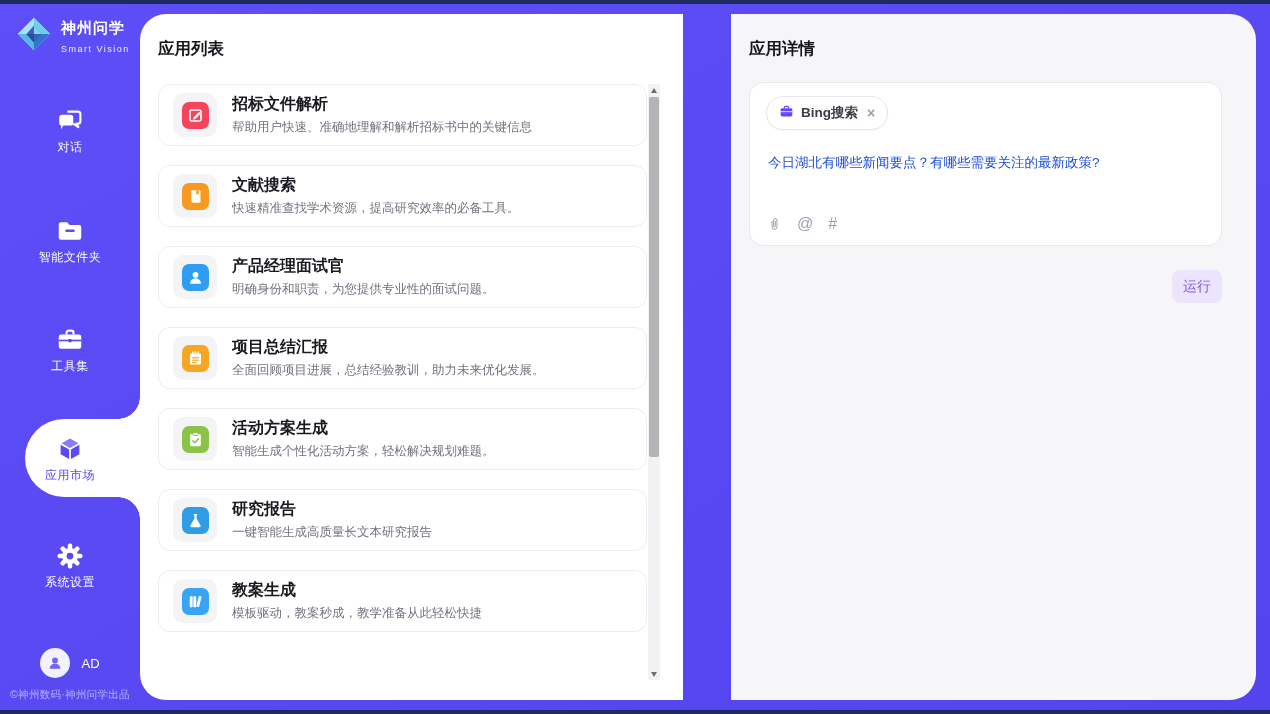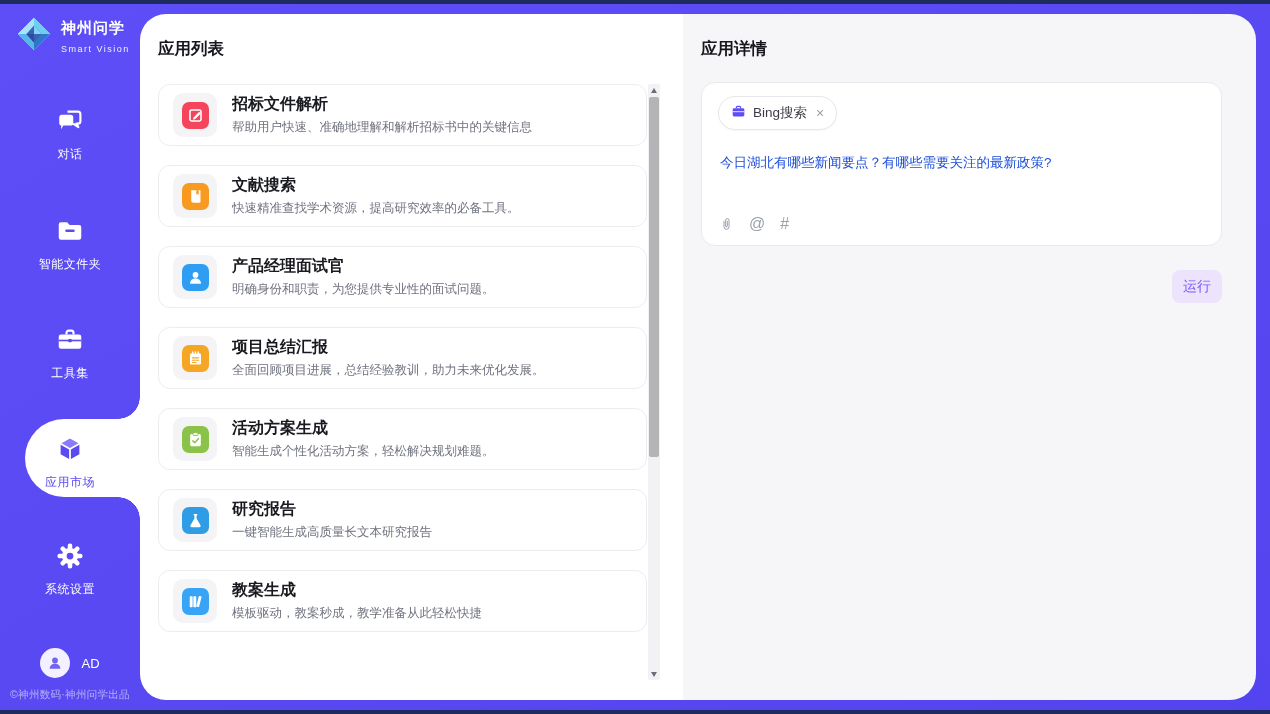--- a/index.html
+++ b/index.html
@@ -9,40 +9,40 @@
            background:linear-gradient(150deg,#5e4ef7 0%,#5444ef 100%); }
   .bar-top, .bar-bottom { position:absolute; left:0; right:0; height:4px; background:#1d2b5f; z-index:9; }
   .bar-top{ top:0; } .bar-bottom{ bottom:0; }
 
   
   .sidebar { position:absolute; left:0; top:0; width:140px; height:100%; z-index:3; }
   .logo { position:absolute; top:15px; left:15px; display:flex; align-items:center; gap:8px; }
   .logo-text .cn { color:#fff; font-size:15px; font-weight:bold; letter-spacing:1px; }
   .logo-text .en { color:#eef2ff; font-size:9px; letter-spacing:1.5px; margin-top:6px; }
   .nav-item { position:absolute; left:0; width:140px; display:flex; flex-direction:column;
-              align-items:center; gap:7px; color:#fff; font-size:12px; z-index:2; cursor:pointer; }
+              align-items:center; color:#fff; font-size:12px; z-index:2; cursor:pointer; }
   .nav-item .lbl { letter-spacing:.5px; }
   .nav-item.underlined .lbl { text-underline-offset:3px; }
   .nav-item.active { color:#5b4af2; }
   .active-pill { position:absolute; left:25px; top:419px; width:115px; height:78px;
                  background:#fff; border-radius:39px 0 0 39px; z-index:1; }
   .active-pill::before { content:""; position:absolute; right:0; top:-22px; width:22px; height:22px;
                  background:radial-gradient(circle at 0 0, rgba(255,255,255,0) 21.5px, #fff 22px); }
   .active-pill::after  { content:""; position:absolute; right:0; bottom:-22px; width:22px; height:22px;
                  background:radial-gradient(circle at 0 100%, rgba(255,255,255,0) 21.5px, #fff 22px); }
   .user-row { position:absolute; bottom:36px; left:0; width:140px; display:flex;
               align-items:center; justify-content:center; gap:11px; cursor:pointer;text-align:right; }
   .avatar { width:30px; height:30px; border-radius:50%; background:#f3f1ff;
             display:flex; align-items:center; justify-content:center; }
   .user-name { color:#fff; font-size:13px; }
   .footer-note { position:absolute; bottom:12px; left:0; width:140px; text-align:center;
                  color:rgba(255,255,255,.55); font-size:10.5px; letter-spacing:.3px; }
 
   
-  .content { position:absolute; left:140px; top:14px; right:14px; bottom:14px; display:flex; z-index:2; }
+  .content { position:absolute; left:140px; top:14px; right:14px; bottom:14px; display:flex; z-index:2;gap:48px; }
   .list-panel { width:543px; background:#fff; border-radius:26px 0 0 26px; position:relative; overflow:hidden; }
   .detail-panel { flex:1; background:#f6f6f8; border-radius:0 26px 26px 0; position:relative; }
   .panel-title { position:absolute; top:24px; left:18px; font-size:16.5px; font-weight:bold; color:#16171c; }
 
   
   .apps { position:absolute; top:70px; left:18px; width:489px; bottom:0; overflow:hidden; }
   .app-card { height:62px; background:#fff; border:1px solid #ededf1; border-radius:12px;
               display:flex; align-items:center; padding:0 14px; margin-bottom:19px; cursor:pointer; }
   .app-card.selected { background:#efe9fe; border:1px solid #8566f6; }
   .icon-wrap { width:44px; height:44px; border-radius:10px; background:#f4f4f6; flex:none;
@@ -64,21 +64,21 @@
   .tri-down { width:0; height:0; border-left:3.5px solid transparent; border-right:3.5px solid transparent;
             border-top:5px solid #6b6e76; }
   .scroll-thumb { position:absolute; left:1px; top:13px; width:10px; height:360px;
                   background:#b4b4b7; border-radius:2px; cursor:grab; }
 
   
   .prompt-card { position:absolute; left:18px; top:68px; right:34px; height:164px;
                  background:#fff; border:1px solid #e9e9ee; border-radius:14px; }
   .chip { position:absolute; top:13px; left:16px; height:34px; background:#fff;
           border:1px solid #e7e7ec; border-radius:17px; display:flex; align-items:center;
-          gap:7px; padding:0 12px; box-shadow:0 1px 2px rgba(20,20,40,.04); cursor:default; }
+          gap:7px; padding:0 12px; box-shadow:0 1px 2px rgba(20,20,40,.04); cursor:default;font-weight:bold; }
   .chip-label { font-size:13.5px; color:#3c3d45; }
   .chip-close { font-size:14px; color:#9aa0ab; margin-left:2px; cursor:pointer; line-height:1; }
   .prompt-text { position:absolute; top:70px; left:18px; right:30px; font-size:13.5px;
                  color:#1d4ed8; line-height:1.5; cursor:text; }
   .attach-row { position:absolute; left:17px; bottom:12px; display:flex; align-items:center;
                 gap:15px; color:#9aa0ac; }
   .attach-row .glyph { font-size:16px; cursor:pointer; }
   .attach-row .glyph svg { display:block; }
   .run-btn { position:absolute; top:256px; right:34px; width:50px; height:33px;
              background:#ece4fd; color:#7d58f6; border:none; border-radius:8px;

